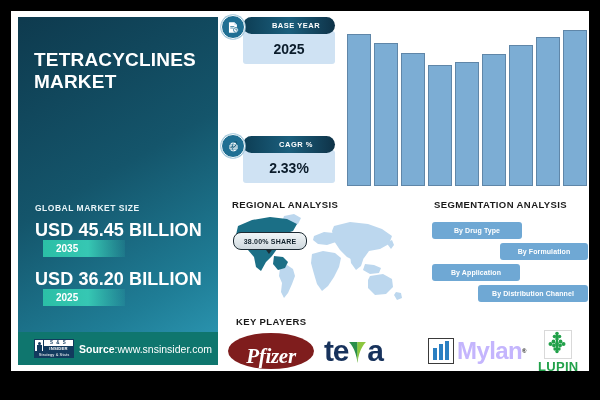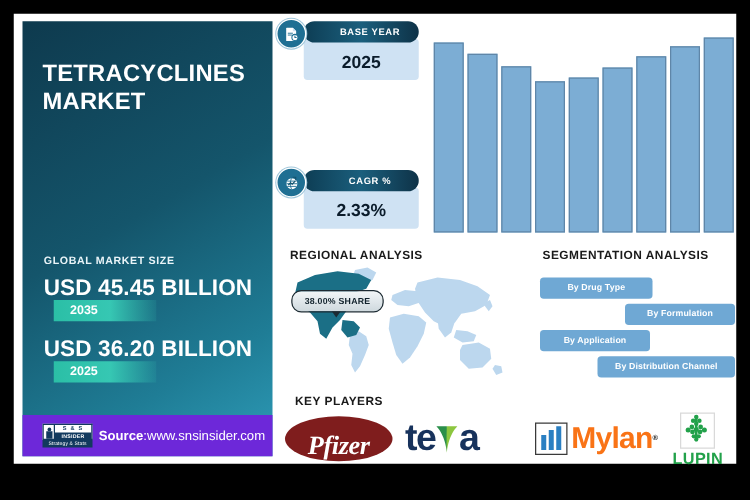--- a/index.html
+++ b/index.html
@@ -87,21 +87,21 @@
   }
   .year-chip.y1 { top: 223px; }
   .year-chip.y2 { top: 272px; }
   
   .source-bar {
     position: absolute;
     left: 18px;
     top: 332px;
     width: 200px;
     height: 33px;
-    background: #6d28d9;
+    background: #0f766e;
     display: flex;
     align-items: center;
     padding-left: 16px;
     box-sizing: border-box;
   }
   .sns-logo {
     width: 40px;
     height: 19px;
     display: flex;
     flex-direction: column;
@@ -376,21 +376,21 @@
     margin-right: 3px;
   }
   .mylan-mark i {
     display: block;
     width: 3.5px;
     background: #2a7fc2;
   }
   .mylan-text {
     font-size: 24px;
     font-weight: bold;
-    color: #f97316;
+    color: #c4b5fd;
     letter-spacing: -0.6px;
   }
   .mylan-tm {
     font-size: 6px;
     font-weight: bold;
     color: #1a1a1a;
     vertical-align: 10px;
   }
   .lupin-box { left: 310px; flex-direction: column; }
   .lupin-mark {

